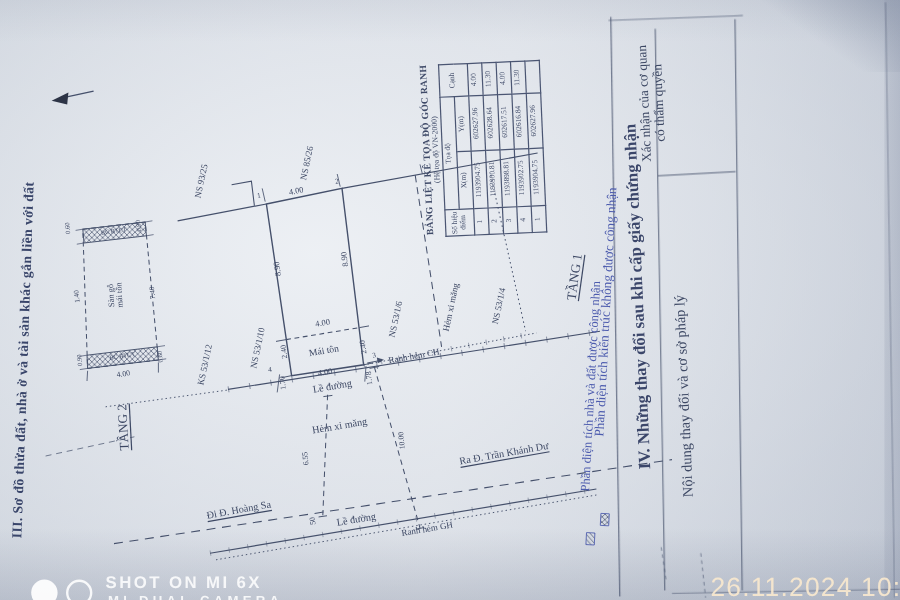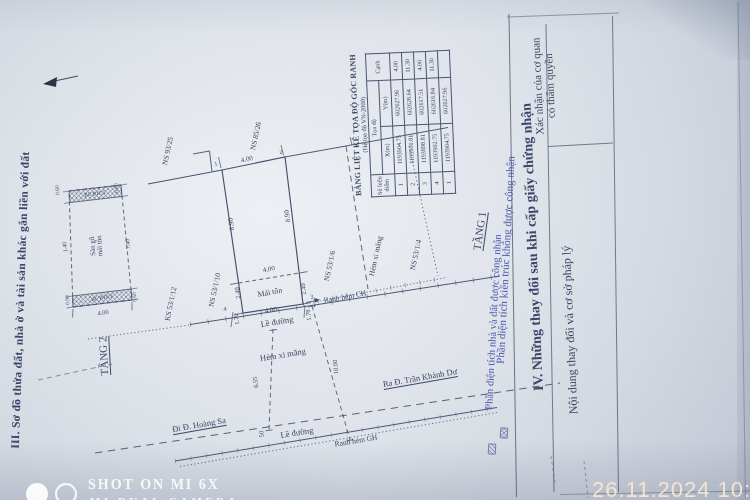--- a/index.html
+++ b/index.html
@@ -24,21 +24,21 @@
   #tbl-wrap{position:absolute;left:402px;top:123px;width:146px;
     transform:translate(-50%,-50%) rotate(-92.5deg);color:#3f4a68;}
   #tbl-wrap .t1{font-size:8px;font-weight:bold;text-align:center;letter-spacing:.2px;}
   #tbl-wrap .t2{font-size:6.5px;text-align:center;margin-bottom:1px;}
   #tbl-wrap table{border-collapse:collapse;width:144px;}
   #tbl-wrap td{border:.7px solid #4a5572;font-size:6.2px;text-align:center;
     padding:0 1px;height:11px;line-height:1.05;}
   .c-pt{width:20px;} .c-x{width:48px;} .c-y{width:46px;} .c-e{width:26px;}
   
   #wm{position:absolute;left:0;top:460px;width:300px;height:40px;color:rgba(255,255,255,.85);
-      font-family:Liberation Serif, serif;}
+      font-family:Liberation Sans, sans-serif;}
   #wm .l1{position:absolute;left:88px;top:17px;font-size:14px;font-weight:bold;letter-spacing:2px;}
   #wm .l2{position:absolute;left:90px;top:35px;font-size:11px;font-weight:bold;letter-spacing:3.5px;}
   #wm .c1{position:absolute;left:26px;top:23px;width:22px;height:22px;border-radius:50%;
       background:rgba(255,255,255,.92);}
   #wm .c2{position:absolute;left:55px;top:23px;width:18px;height:18px;border-radius:50%;
       border:2.5px solid rgba(255,255,255,.88);}
   #ts{position:absolute;left:592px;top:477px;font-size:22px;letter-spacing:1px;
       color:rgba(248,232,206,.92);font-family:"Liberation Sans",sans-serif;white-space:nowrap;}
 </style>
 </head>

